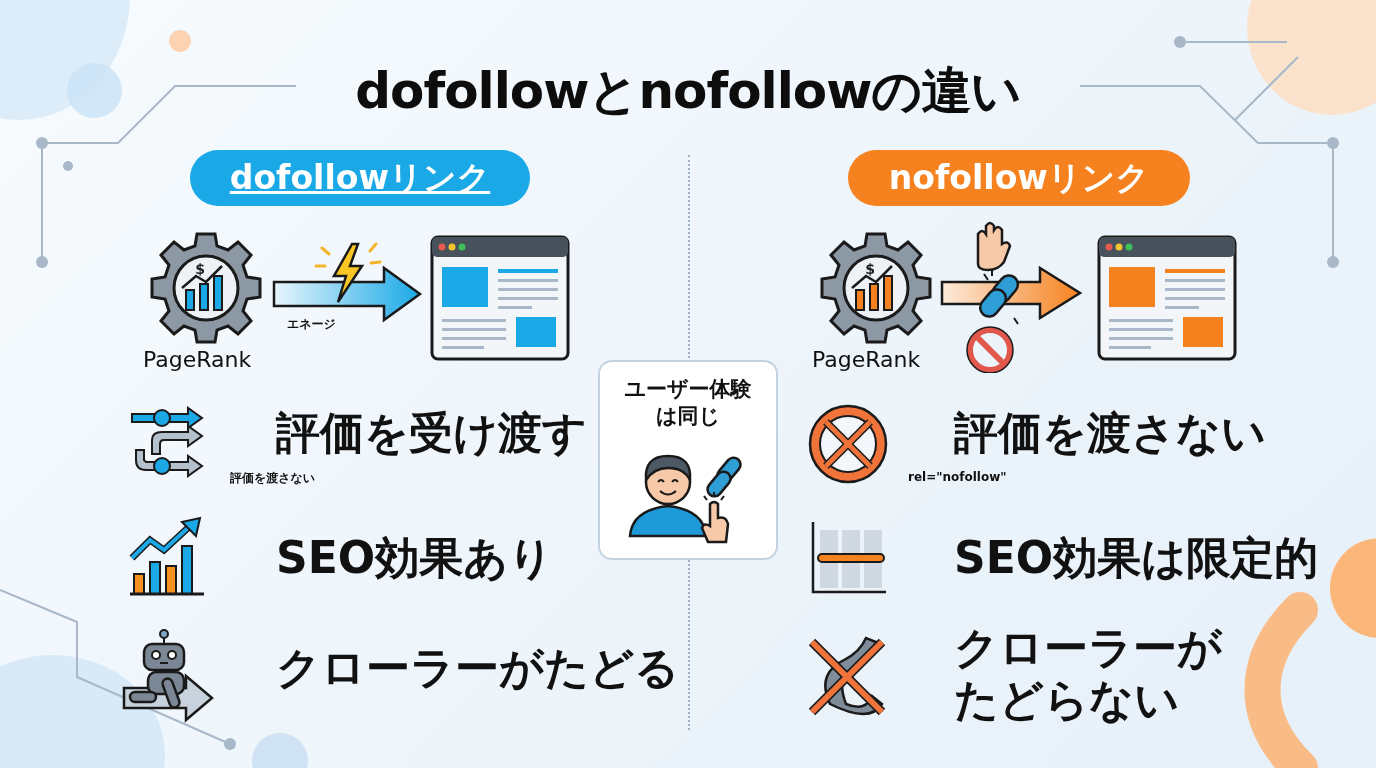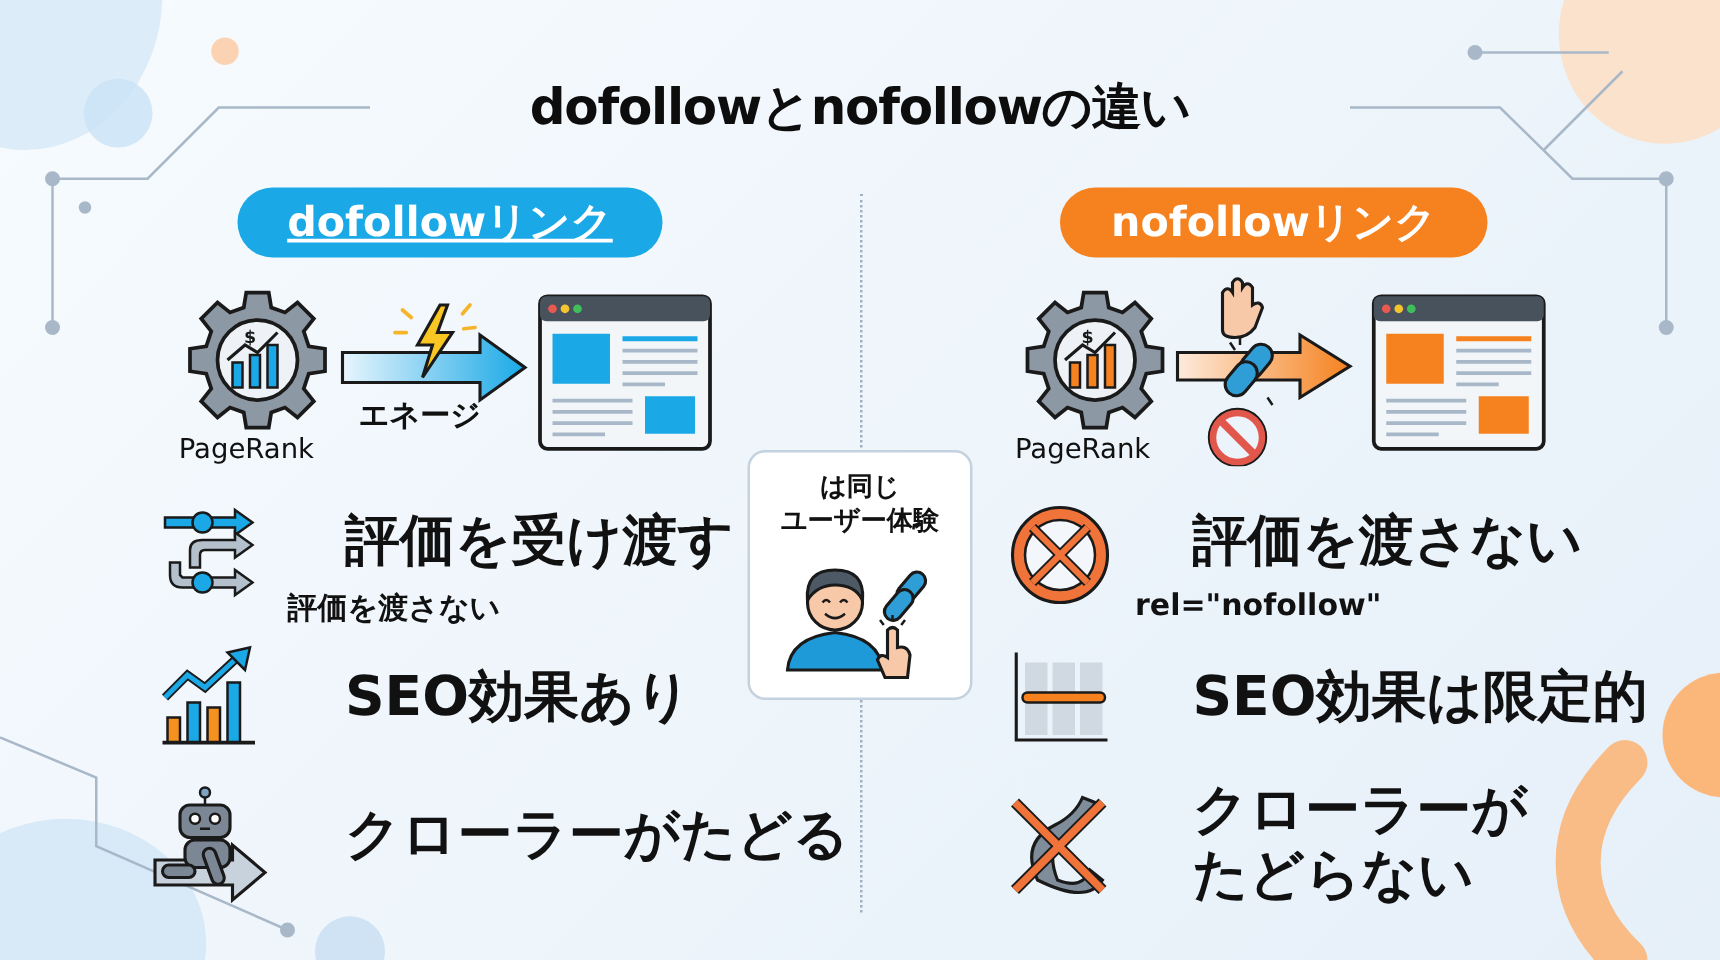--- a/index.html
+++ b/index.html
@@ -7,35 +7,35 @@
   body {
     position:relative;
     font-family:"DejaVu Sans", "Liberation Sans", sans-serif;
     background: linear-gradient(135deg, #f7fbfe 0%, #eef5fb 50%, #e6f0f9 100%);
     color:#111;
   }
   .abs { position:absolute; }
   .deco-circle { position:absolute; border-radius:50%; }
   .title {
     position:absolute; left:0; width:1376px; top:58px; text-align:center;
-    font-size:40px; font-weight:bold; letter-spacing:-1px; color:#0d0d0d;
+    font-size:50px; font-weight:bold; letter-spacing:-1px; color:#0d0d0d;
   }
   .pill {
     position:absolute; height:56px; border-radius:28px;
     color:#fff; font-size:33px; font-weight:bold; text-align:center; line-height:56px;
   }
   .pill.blue { background:#1aa9e6; left:190px; top:150px; width:340px;text-decoration:underline; }
   .pill.orange { background:#f5821f; left:848px; top:150px; width:342px; }
   .divider {
     position:absolute; left:688px; top:155px; width:0; height:575px;
     border-left:2px dotted #9fb0c2;
   }
   .label-pr { position:absolute; font-size:22px; font-weight:normal; }
   .big { position:absolute; font-size:44px; font-weight:bold; line-height:1.15; white-space:nowrap;margin-left:48px; }
-  .small { position:absolute; font-size:24px; font-weight:bold; }
+  .small { position:absolute; font-size:12px; font-weight:bold; }
   .center-card {
     position:absolute; left:598px; top:360px; width:180px; height:200px;
     background:#fff; border:2px solid #c4d2df; border-radius:14px;
   }
   .center-card .ct {
     position:absolute; left:0; width:100%; top:14px; text-align:center;
     font-size:21px; font-weight:bold; line-height:1.3;
   }
 </style>
 </head>
@@ -191,22 +191,22 @@
   <rect x="12" y="84" width="64" height="3"></rect>
       <rect x="12" y="93" width="64" height="3"></rect>
       <rect x="12" y="102" width="64" height="3"></rect>
       <rect x="12" y="111" width="42" height="3"></rect>
     </g>
   <rect x="86" y="82" width="40" height="30" fill="#f5821f"></rect>
 </svg>
 
 <div class="center-card">
   <div class="ct">
+    <div>ユーザー体験</div>
     <div>は同じ</div>
-    <div>ユーザー体験</div>
   </div>
   <svg class="abs" style="left:28px;top:84px;" width="130" height="105" viewBox="0 0 130 105">
     <path d="M2,90 Q4,64 40,60 Q76,64 78,90 Z" fill="#1e9ad8" stroke="#1a1a1a" stroke-width="2.5"></path>
     <circle cx="40" cy="36" r="22" fill="#f7c9a8" stroke="#1a1a1a" stroke-width="2.5"></circle>
     <path d="M18,34 Q16,10 40,10 Q64,10 62,34 Q56,22 40,22 Q26,22 18,34 Z" fill="#4e5966" stroke="#1a1a1a" stroke-width="2.5"></path>
     <path d="M30,36 Q33,32 36,36 M44,36 Q47,32 50,36" stroke="#1a1a1a" stroke-width="2" fill="none"></path>
     <path d="M32,45 Q40,52 48,45" stroke="#1a1a1a" stroke-width="2" fill="none"></path>
     <g fill="none" stroke="#1a1a1a" stroke-width="2.5">
       <rect x="94" y="10" width="14" height="28" rx="7" fill="#2f9ed6" transform="rotate(40 101 24)"></rect>
       <rect x="84" y="24" width="14" height="28" rx="7" fill="#2f9ed6" transform="rotate(40 91 38)"></rect>

